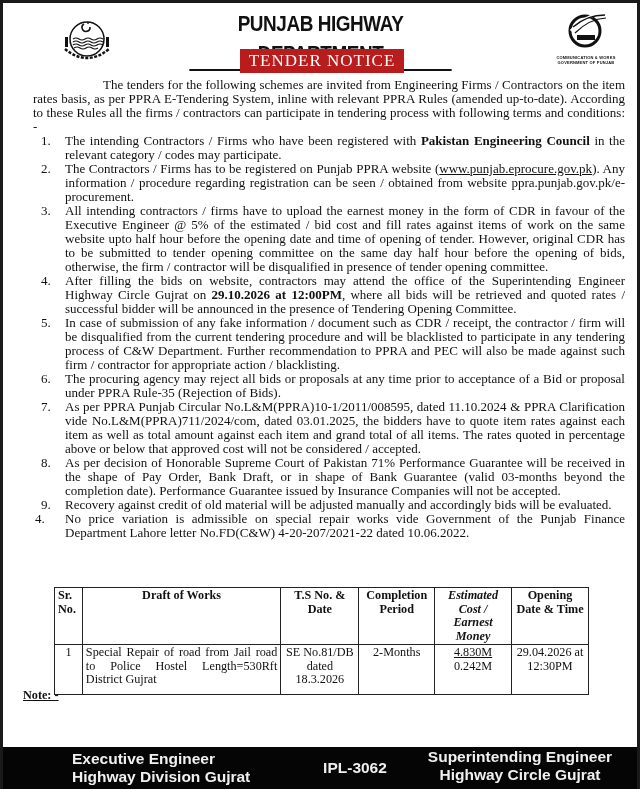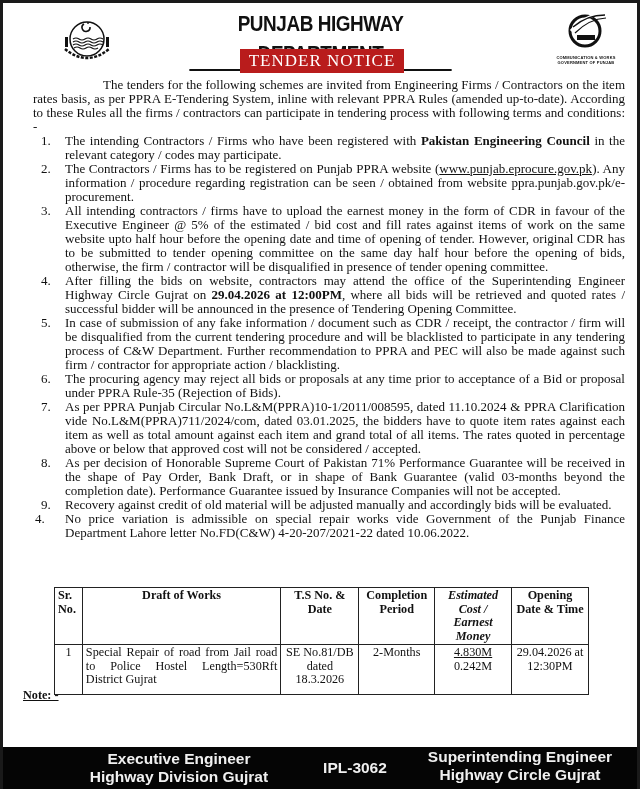--- a/index.html
+++ b/index.html
@@ -44,21 +44,21 @@
   .col-sr { width: 25px; } .col-name { width: 178px; } .col-ts { width: 70px; }
   .col-period { width: 62px; } .col-cost { width: 69px; font-style: italic; } .col-open { width: 69px; }
   table.works thead tr { height: 46px; padding-left: 48px; }
   table.works tbody tr { height: 50px; }
   .note { position: absolute; left: 20px; top: 685px; width: 602px; font-size: 12.2px; line-height: 14px; text-align: justify; }
   .note .note-head { font-weight: bold; text-decoration: underline; }
   .footer {
     position: absolute; left: 0; top: 744px; width: 634px; height: 42px; background: #050505; color: #f0f0f0;
     font-family: "Liberation Sans", sans-serif; font-weight: bold; font-size: 15.5px; line-height: 18px;
   }
-  .footer .f-left { position: absolute; left: 76px; top: 3px; width: 200px; text-align: center; }
+  .footer .f-left { position: absolute; left: 69px; top: 3px; width: 200px; text-align: left; }
   .footer .f-mid { position: absolute; left: 312px; top: 12px; width: 80px; text-align: center; }
   .footer .f-right { position: absolute; left: 412px; top: 1px; width: 210px; text-align: center; }
 </style>
 </head>
 <body>
 
 <div class="frame">
 
   <div class="header">
     <div class="logo-left">
@@ -102,21 +102,21 @@
       <li>
         <span class="num">2.</span>
         <span>The Contractors / Firms has to be registered on Punjab PPRA website (</span><u>www.punjab.eprocure.gov.pk</u><span>). Any information / procedure regarding registration can be seen / obtained from website ppra.punjab.gov.pk/e-procurement.</span>
       </li>
       <li>
         <span class="num">3.</span>
         <span>All intending contractors / firms have to upload the earnest money in the form of CDR in favour of the Executive Engineer @ 5% of the estimated / bid cost and fill rates against items of work on the same website upto half hour before the opening date and time of opening of tender. However, original CDR has to be submitted to tender opening committee on the same day half hour before the opening of bids, otherwise, the firm / contractor will be disqualified in presence of tender opening committee.</span>
       </li>
       <li>
         <span class="num">4.</span>
-        <span>After filling the bids on website, contractors may attend the office of the Superintending Engineer Highway Circle Gujrat on </span><b>29.04.2026 at 12:00PM</b><span>, where all bids will be retrieved and quoted rates / successful bidder will be announced in the presence of Tendering Opening Committee.</span>
+        <span>After filling the bids on website, contractors may attend the office of the Superintending Engineer Highway Circle Gujrat on </span><b>29.10.2026 at 12:00PM</b><span>, where all bids will be retrieved and quoted rates / successful bidder will be announced in the presence of Tendering Opening Committee.</span>
       </li>
       <li>
         <span class="num">5.</span>
         <span>In case of submission of any fake information / document such as CDR / receipt, the contractor / firm will be disqualified from the current tendering procedure and will be blacklisted to participate in any tendering process of C&amp;W Department. Further recommendation to PPRA and PEC will also be made against such firm / contractor for appropriate action / blacklisting.</span>
       </li>
       <li>
         <span class="num">6.</span>
         <span>The procuring agency may reject all bids or proposals at any time prior to acceptance of a Bid or proposal under PPRA Rule-35 (Rejection of Bids).</span>
       </li>
       <li>

